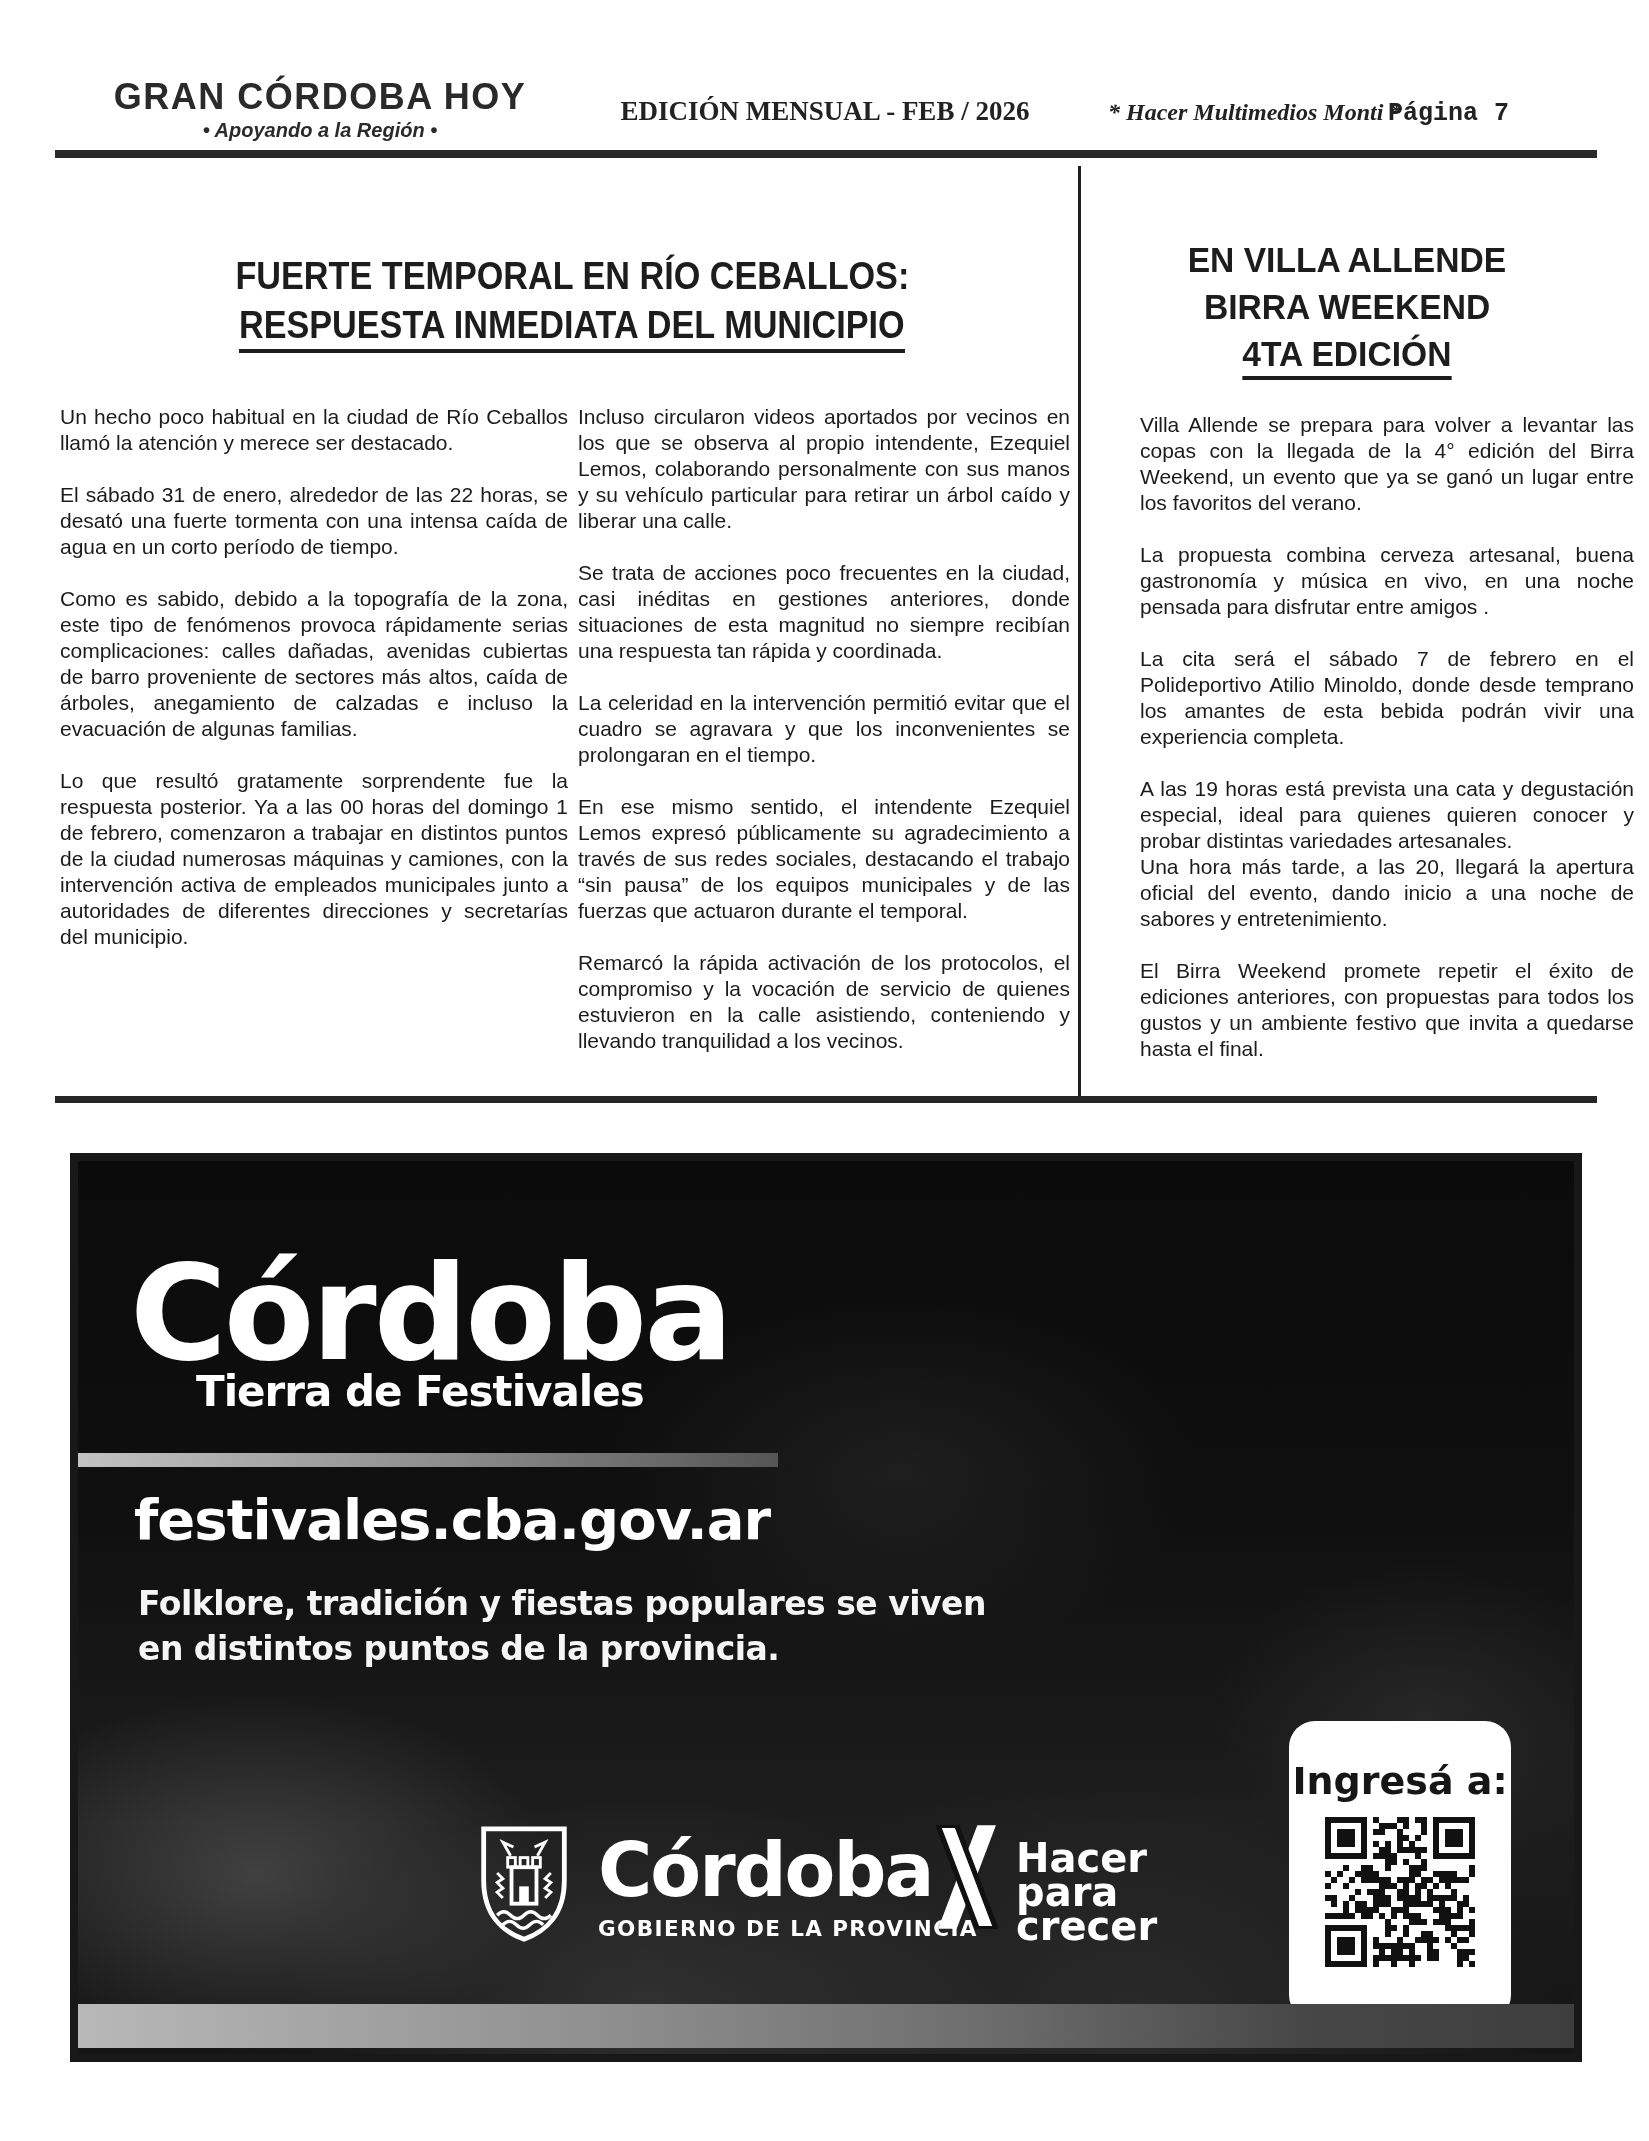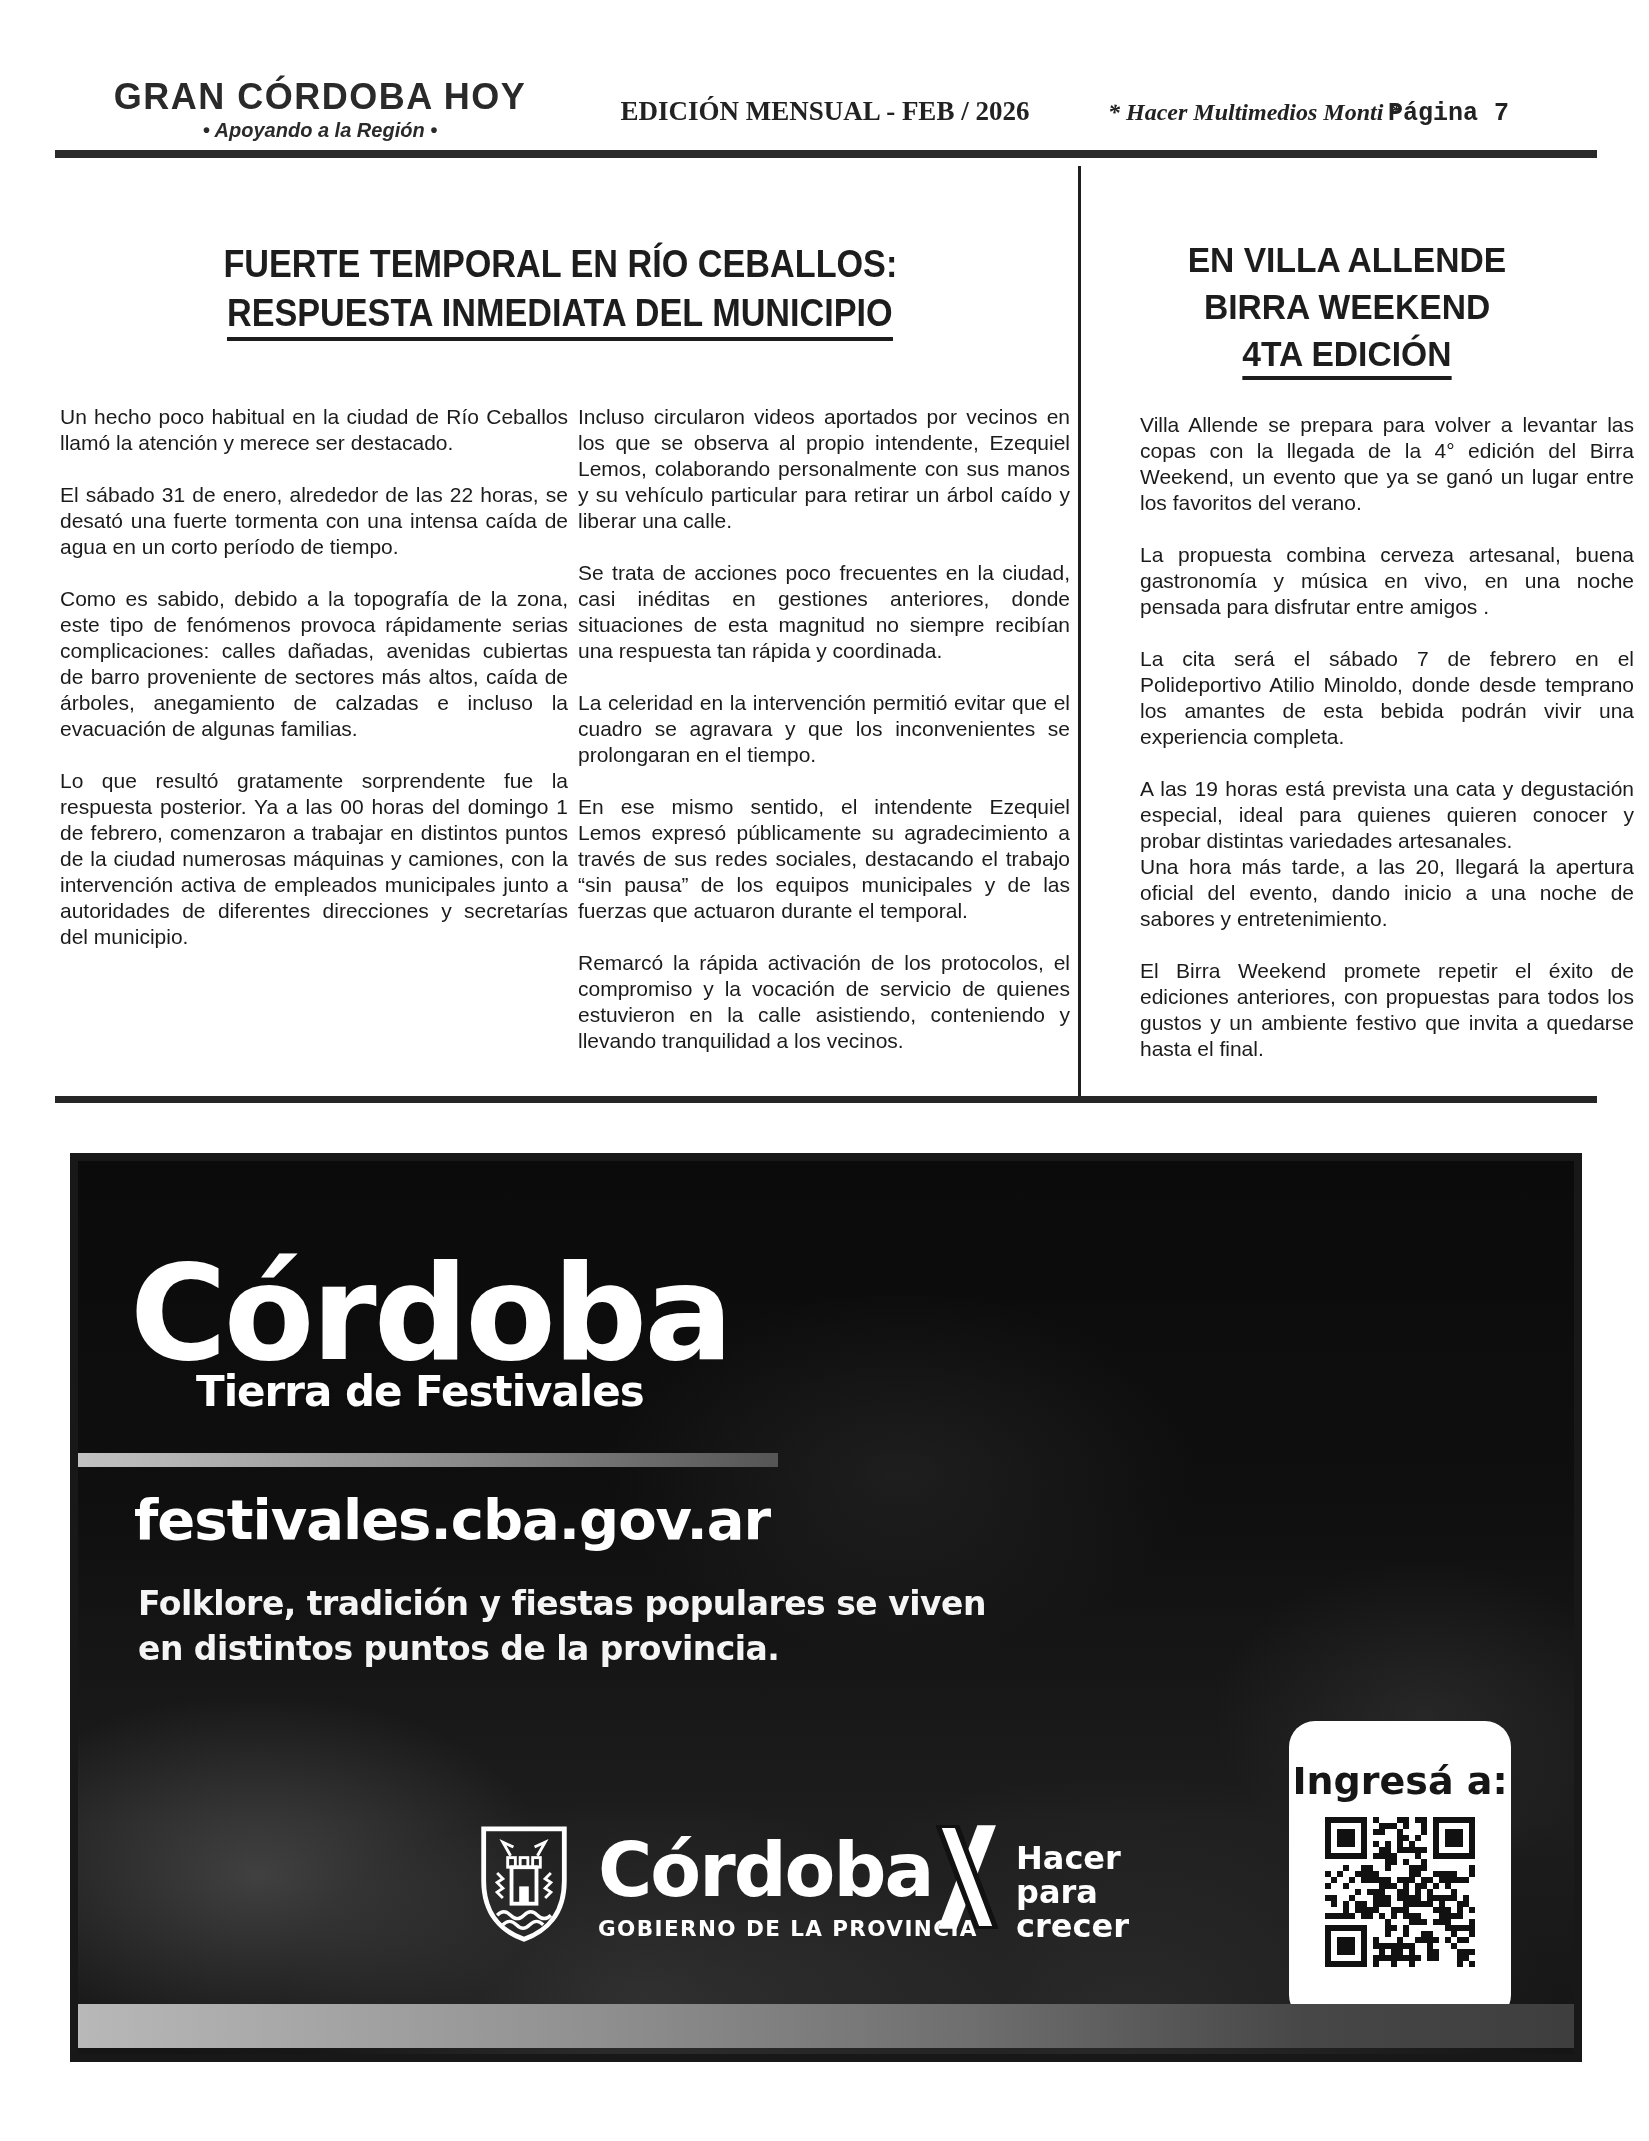--- a/index.html
+++ b/index.html
@@ -54,21 +54,21 @@
               background:linear-gradient(90deg,#c2c2c2,#8a8a8a 55%,#555555);}
   .ad-url{position:absolute;left:56px;top:326px;font-size:56px;font-weight:bold;color:#ffffff;
           letter-spacing:-1px;white-space:nowrap;}
   .ad-tagline{position:absolute;left:60px;top:420px;font-size:33px;font-weight:bold;color:#f5f5f5;
               line-height:45px;white-space:pre-line;letter-spacing:-.5px;}
   .crest{position:absolute;left:398px;top:662px;}
   .gov{position:absolute;left:520px;top:672px;color:#ffffff;}
   .gov-name{font-size:74px;font-weight:bold;letter-spacing:-2px;line-height:1;}
   .gov-sub{font-size:21.5px;font-weight:bold;letter-spacing:1.4px;margin-top:9px;white-space:nowrap;}
   .xmark{position:absolute;left:858px;top:664px;}
-  .slogan{position:absolute;left:938px;top:680px;font-size:32px;font-weight:bold;color:#ffffff;
+  .slogan{position:absolute;left:938px;top:680px;font-size:40px;font-weight:bold;color:#ffffff;
           line-height:34px;white-space:pre-line;}
   .qr-card{position:absolute;left:1211px;top:560px;width:222px;height:300px;background:#ffffff;
            border-radius:26px;z-index:2;text-align:center;}
   .qr-label{margin-top:38px;font-size:38px;font-weight:bold;color:#161616;}
   .qr-svg{display:block;margin:14px auto 0 auto;}
   .ad-bar-bottom{position:absolute;left:0;right:0;top:843px;height:44px;z-index:5;
                  background:linear-gradient(90deg,#b8b8b8 0%,#8f8f8f 35%,#6e6e6e 60%,#474747 82%,#3e3e3e 100%);}
 </style>
 </head>
 <body>
@@ -80,21 +80,21 @@
     <div class="brand-tag">• Apoyando a la Región •</div>
   </div>
   <div class="edition">EDICIÓN MENSUAL - FEB / 2026</div>
   <div class="group">* Hacer Multimedios Monti *</div>
   <div class="pageno"><span>Página</span><span class="num">7</span></div>
   <div class="header-rule"></div>
 
   <div class="divider-v"></div>
   <div class="bottom-rule"></div>
 
-  <h1 class="storm-title" style="margin:0;font-size:38px;">
+  <h1 class="storm-title" style="margin:12px;font-size:38px;">
     <span class="tline">FUERTE TEMPORAL EN RÍO CEBALLOS:</span><br>
     <span class="tline"><span class="underlined">RESPUESTA INMEDIATA DEL MUNICIPIO</span></span>
   </h1>
 
   <div class="col col1">
 
   <p class="par">Un hecho poco habitual en la ciudad de Río Ceballos llamó la atención y merece ser destacado.</p>
       <p class="par">El sábado 31 de enero, alrededor de las 22 horas, se desató una fuerte tormenta con una intensa caída de agua en un corto período de tiempo.</p>
       <p class="par">Como es sabido, debido a la topografía de la zona, este tipo de fenómenos provoca rápidamente serias complicaciones: calles dañadas, avenidas cubiertas de barro proveniente de sectores más altos, caída de árboles, anegamiento de calzadas e incluso la evacuación de algunas familias.</p>
       <p class="par">Lo que resultó gratamente sorprendente fue la respuesta posterior. Ya a las 00 horas del domingo 1 de febrero, comenzaron a trabajar en distintos puntos de la ciudad numerosas máquinas y camiones, con la intervención activa de empleados municipales junto a autoridades de diferentes direcciones y secretarías del municipio.</p>

